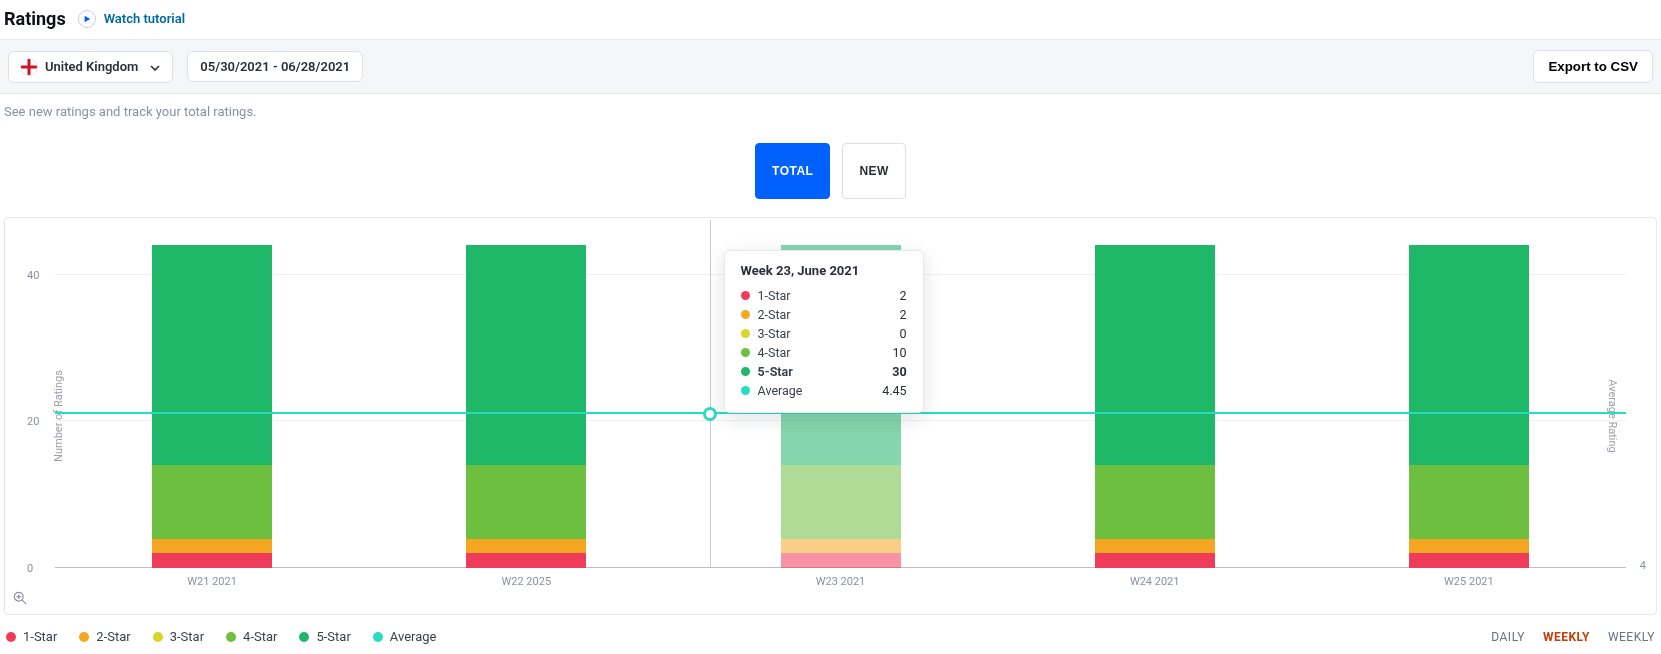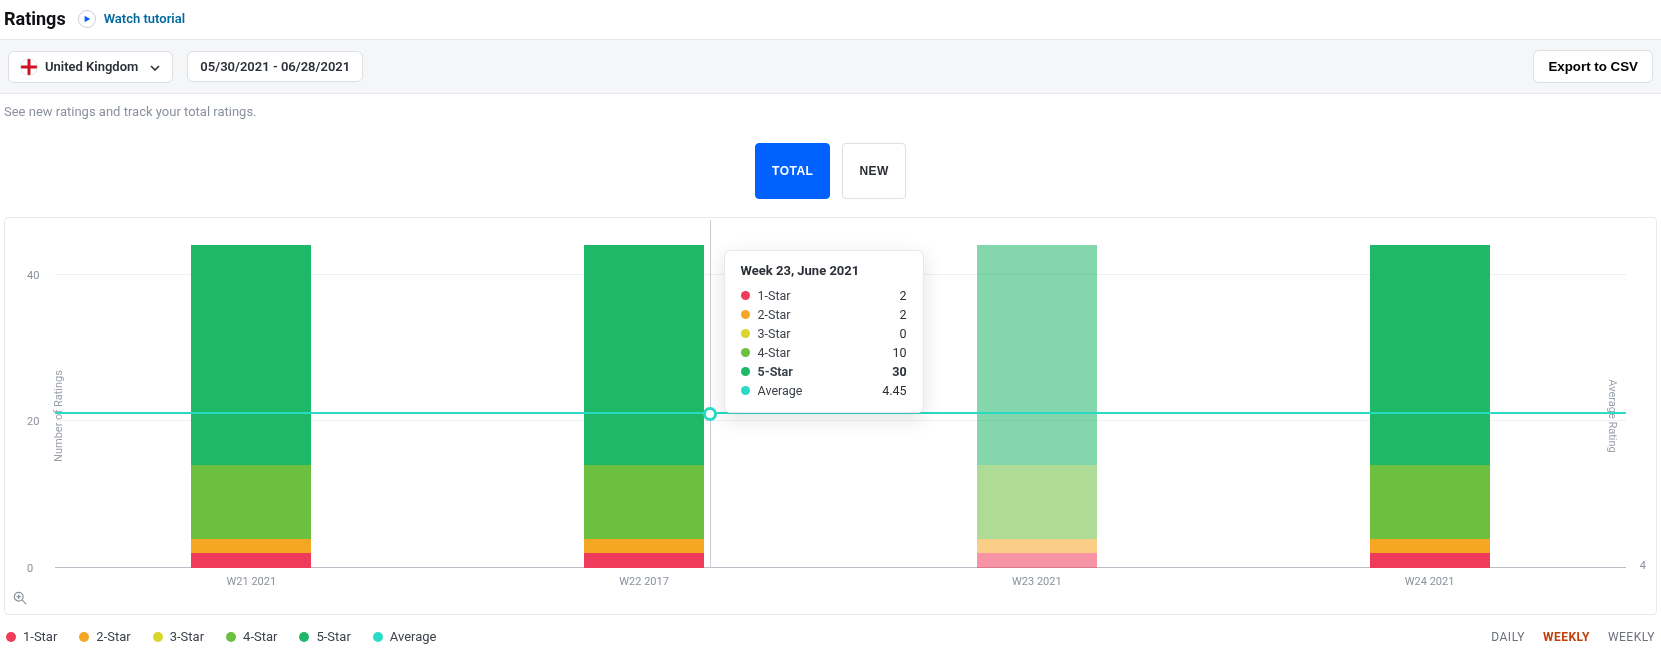--- a/index.html
+++ b/index.html
@@ -127,41 +127,51 @@
           <div class="xcat">W21 2021</div>
         </div>
         <div class="slot">
           <div class="bar">
             <div class="seg" style="height: 14.6667px; background: rgb(239, 60, 91);"></div>
             <div class="seg" style="height: 14.6667px; background: rgb(245, 166, 35);"></div>
             <div class="seg" style="height: 0px; background: rgb(217, 213, 43);"></div>
             <div class="seg" style="height: 73.3333px; background: rgb(108, 191, 63);"></div>
             <div class="seg" style="height: 220px; background: rgb(31, 183, 104);"></div>
           </div>
-          <div class="xcat">W22 2017</div>
+          <div class="xcat">W22 2025</div>
         </div>
         <div class="slot dim">
           <div class="bar">
             <div class="seg" style="height: 14.6667px; background: rgb(239, 60, 91);"></div>
             <div class="seg" style="height: 14.6667px; background: rgb(245, 166, 35);"></div>
             <div class="seg" style="height: 0px; background: rgb(217, 213, 43);"></div>
             <div class="seg" style="height: 73.3333px; background: rgb(108, 191, 63);"></div>
             <div class="seg" style="height: 220px; background: rgb(31, 183, 104);"></div>
           </div>
           <div class="xcat">W23 2021</div>
         </div>
         <div class="slot">
           <div class="bar">
             <div class="seg" style="height: 14.6667px; background: rgb(239, 60, 91);"></div>
             <div class="seg" style="height: 14.6667px; background: rgb(245, 166, 35);"></div>
             <div class="seg" style="height: 0px; background: rgb(217, 213, 43);"></div>
             <div class="seg" style="height: 73.3333px; background: rgb(108, 191, 63);"></div>
             <div class="seg" style="height: 220px; background: rgb(31, 183, 104);"></div>
           </div>
           <div class="xcat">W24 2021</div>
+        </div>
+        <div class="slot">
+          <div class="bar">
+            <div class="seg" style="height: 14.6667px; background: rgb(239, 60, 91);"></div>
+            <div class="seg" style="height: 14.6667px; background: rgb(245, 166, 35);"></div>
+            <div class="seg" style="height: 0px; background: rgb(217, 213, 43);"></div>
+            <div class="seg" style="height: 73.3333px; background: rgb(108, 191, 63);"></div>
+            <div class="seg" style="height: 220px; background: rgb(31, 183, 104);"></div>
+          </div>
+          <div class="xcat">W25 2021</div>
         </div>
       </div>
       <div class="avg-line" style="bottom: 154px;"></div>
       <div class="hover-line" style="left: 41.6667%;"></div>
       <div class="avg-dot" style="left: 41.6667%; bottom: 154px;"></div>
       <div class="tooltip" style="left: calc(41.6667% + 14px); top: 12px;">
         <div class="tt-title">Week 23, June 2021</div>
         <div class="tt-row">
           <span class="dot" style="background: rgb(239, 60, 91);"></span>
           <span class="lbl">1-Star</span>

